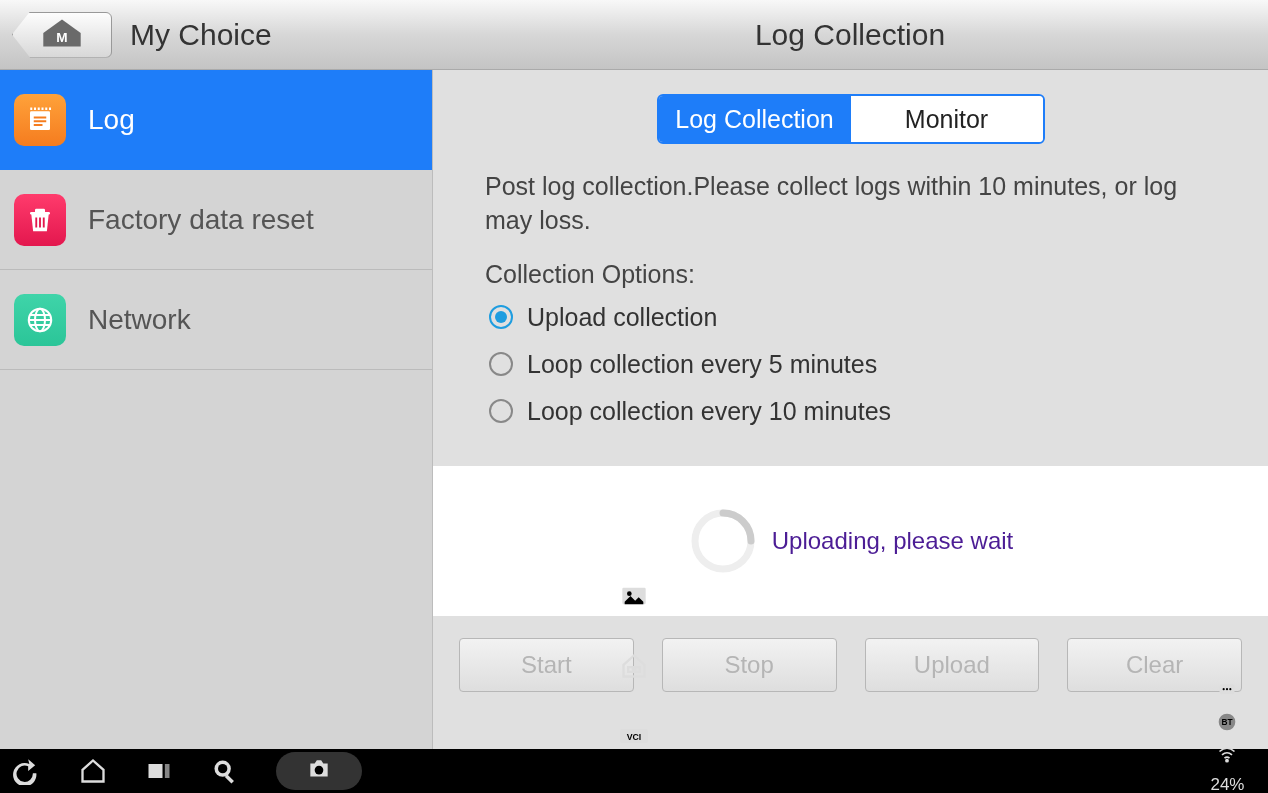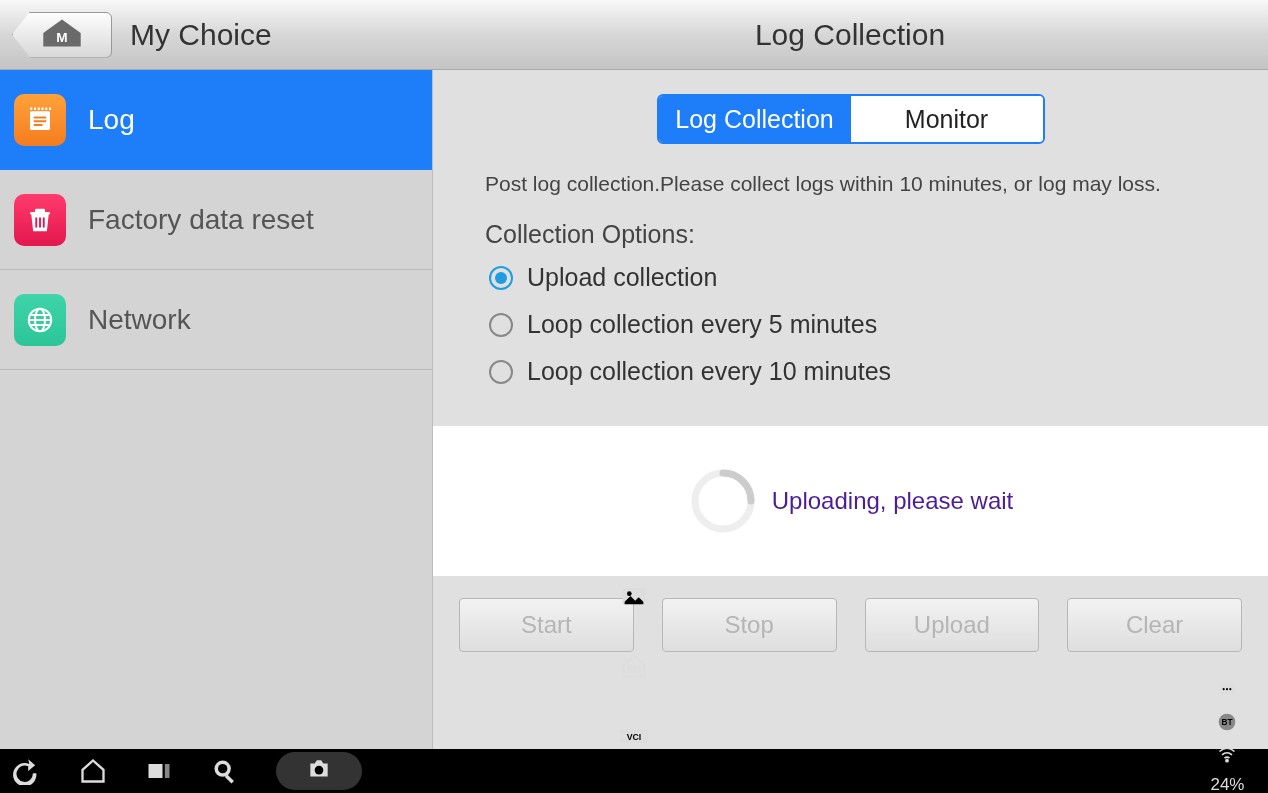--- a/index.html
+++ b/index.html
@@ -119,21 +119,21 @@
     cursor: pointer;
     background: #fff;
     color: #222;
   }
   .seg-btn.active {
     background: #1e7df9;
     color: #fff;
   }
 
   .instruction {
-    font-size: 21px;
+    font-size: 25px;
     color: #444;
     line-height: 1.35;
     padding: 0 26px;
     margin-bottom: 22px;
   }
 
   .options-label {
     font-size: 25px;
     color: #444;
     padding: 0 26px;

